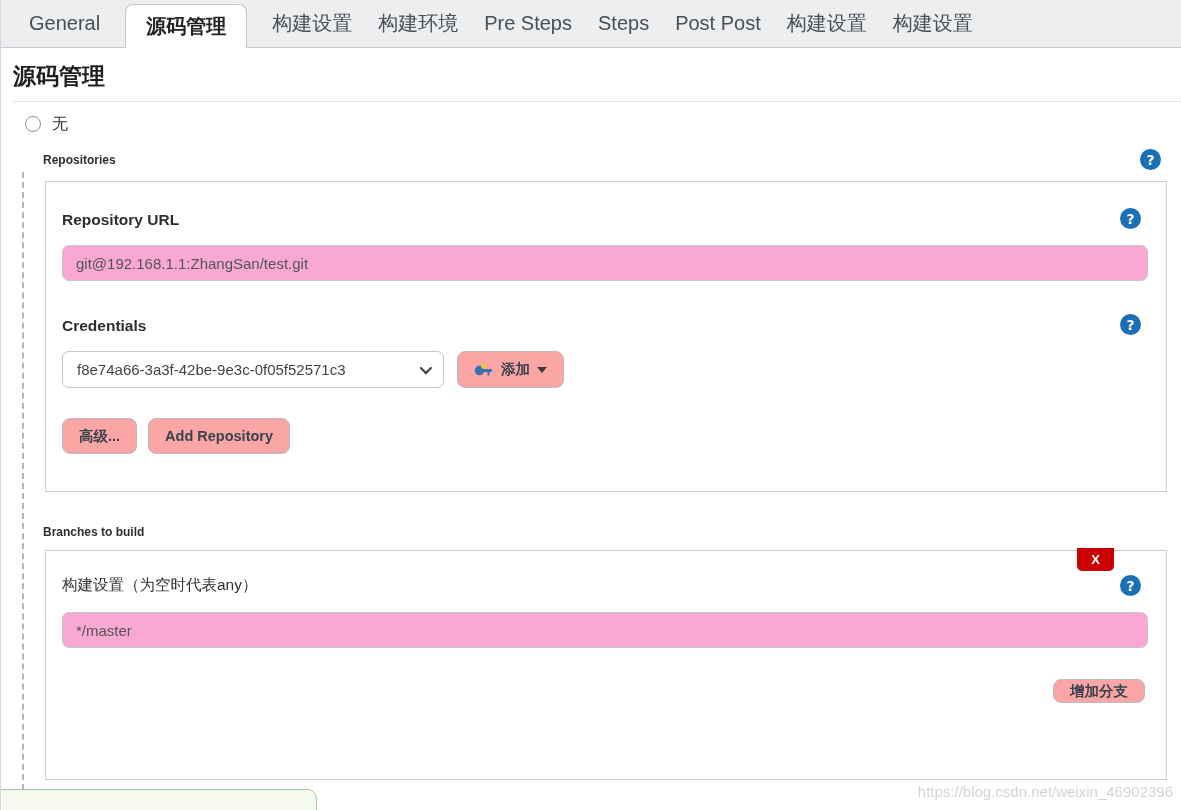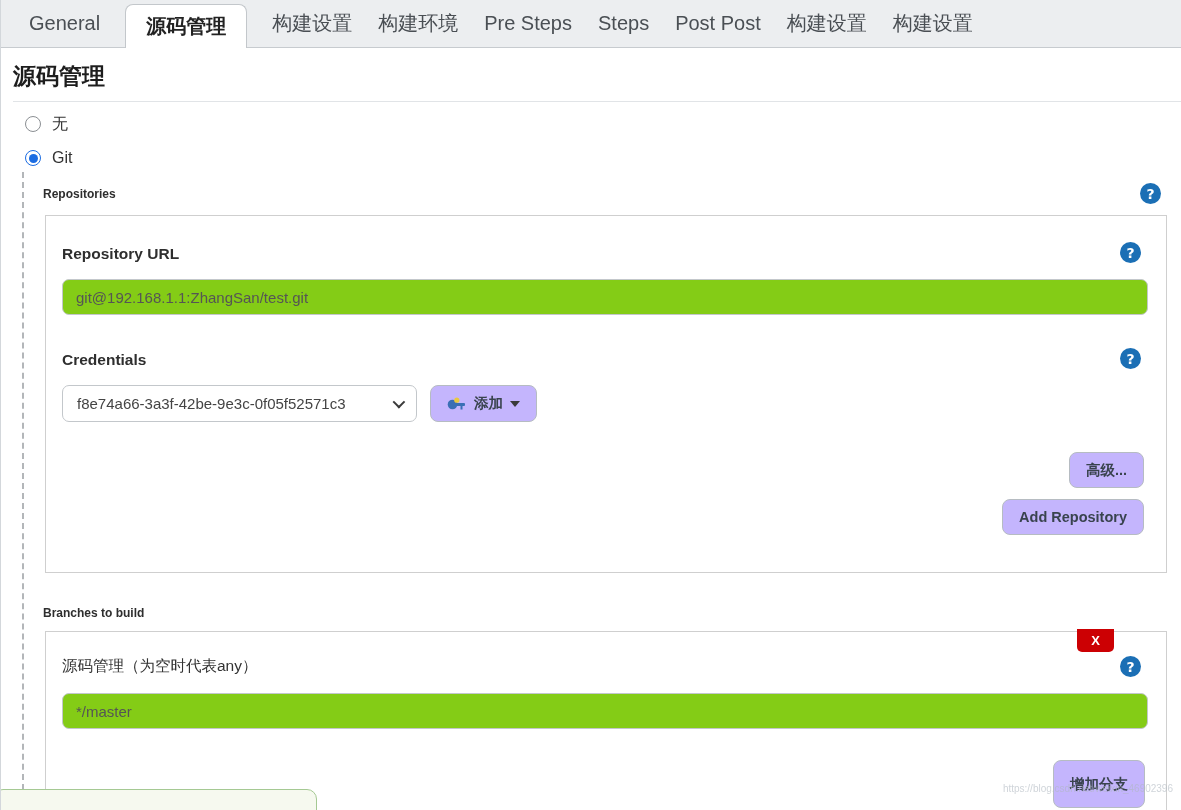--- a/index.html
+++ b/index.html
@@ -97,80 +97,80 @@
     display: flex; justify-content: space-between; align-items: flex-end;
     padding-right: 7px; margin-bottom: 16px;
   }
   .field-label { font-size: 15.5px; font-weight: 600; color: #2e2e2e; }
 
   .text-input {
     width: 100%; height: 36px;
     border: 1px solid #c3c7cb; border-radius: 7px;
     padding: 0 13px; font-size: 15px; color: #555;
     font-family: "Liberation Sans", "DejaVu Sans", sans-serif;
-    background: #84cc16; outline: none; display: block;
+    background: #f9a8d4; outline: none; display: block;
   }
 
   .credentials-row { display: flex; align-items: center; gap: 13px; margin-top: 16px; }
   .select-box {
-    width: 355px; height: 37px;
+    width: 382px; height: 37px;
     border: 1px solid #c3c7cb; border-radius: 7px;
     display: flex; align-items: center; justify-content: space-between;
     padding: 0 14px; cursor: pointer; background: #fff;
   }
   .select-value { font-size: 15px; color: #444; overflow: hidden; white-space: nowrap; }
   .chevron {
     width: 9px; height: 9px; flex: 0 0 auto;
     border-right: 2px solid #3a3a3a; border-bottom: 2px solid #3a3a3a;
     transform: rotate(45deg) translateY(-2px);
   }
 
   .btn {
-    background: #c4b5fd;
+    background: #fca5a5;
     border: 1px solid #b6bcc2; border-radius: 8px;
     font-size: 14.5px; font-weight: bold; color: #39434e;
     padding: 0 16px; height: 37px;
     display: inline-flex; align-items: center; gap: 7px;
     cursor: pointer;
     font-family: "Liberation Sans", "DejaVu Sans", sans-serif;
   }
   .caret-down {
     width: 0; height: 0; display: inline-block;
     border-left: 5px solid transparent; border-right: 5px solid transparent;
     border-top: 6px solid #3a3a3a;
   }
 
   .repo-buttons {
-    display: flex; flex-direction: column; align-items: flex-end;
-    gap: 11px; margin-top: 30px; padding-right: 4px; justify-content: center;
+    display: flex; flex-direction: row; align-items: flex-end;
+    gap: 11px; margin-top: 30px; padding-right: 4px;
   }
   .btn.h36 { height: 36px; }
 
   .branches-section { margin-top: 33px; }
   .branches-box { padding-top: 14px; min-height: 230px; }
 
   .delete-x-btn {
     position: absolute; top: -3px; right: 52px;
     width: 37px; height: 23px;
     background: var(--danger-red, #cc0003);
     color: #fff; font-size: 13px; font-weight: bold;
     border: none; border-radius: 0 0 5px 5px;
     display: flex; align-items: center; justify-content: center;
     cursor: pointer; z-index: 3;
   }
 
   .branch-label-row { margin-top: 10px; }
   .branch-label { font-size: 15.5px; font-weight: 500; color: #333; }
 
   .branch-buttons { display: flex; justify-content: flex-end; margin-top: 31px; padding-right: 3px; }
-  .branch-buttons .btn { position: relative; z-index: 6; height: 48px; }
+  .branch-buttons .btn { position: relative; z-index: 6; height: 24px; }
 
   .watermark {
     position: absolute; top: 783px; right: 8px;
-    font-size: 10px; color: rgba(175,183,192,0.6);
+    font-size: 15px; color: rgba(175,183,192,0.6);
     z-index: 5; white-space: nowrap;
   }
 
   .green-toast {
     position: absolute; top: 789px; left: -8px;
     width: 324px; height: 40px;
     background: #f6f9ef;
     border: 1px solid #a5c993;
     border-radius: 10px;
     z-index: 10;
@@ -195,24 +195,20 @@
 
   <div class="content">
 
     <h1 class="page-title">源码管理</h1>
     <hr class="title-rule">
 
     <div class="radio-group">
       <div class="radio-row">
         <span class="radio-circle"></span>
         <span class="radio-label">无</span>
-      </div>
-      <div class="radio-row">
-        <span class="radio-circle checked"></span>
-        <span class="radio-label">Git</span>
       </div>
     </div>
 
     <div class="dashed-line"></div>
 
     <div class="section-label-row">
       <span class="section-label">Repositories</span>
       <span class="help-icon">?</span>
     </div>
 
@@ -254,21 +250,21 @@
 
     <div class="branches-section">
       <div class="section-label-row">
         <span class="section-label">Branches to build</span>
       </div>
 
       <div class="group-box branches-box">
         <button class="delete-x-btn">X</button>
 
         <div class="field-label-row branch-label-row">
-          <span class="branch-label">源码管理（为空时代表any）</span>
+          <span class="branch-label">构建设置（为空时代表any）</span>
           <span class="help-icon">?</span>
         </div>
         <input class="text-input" type="text" value="*/master" style="">
 
         <div class="branch-buttons">
           <button class="btn">增加分支</button>
         </div>
       </div>
     </div>
 

